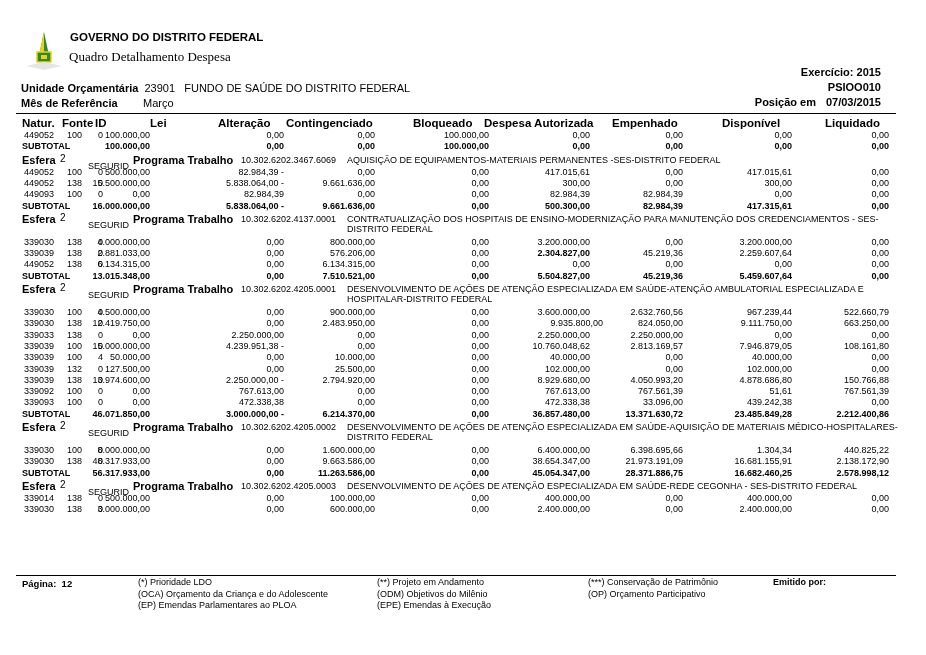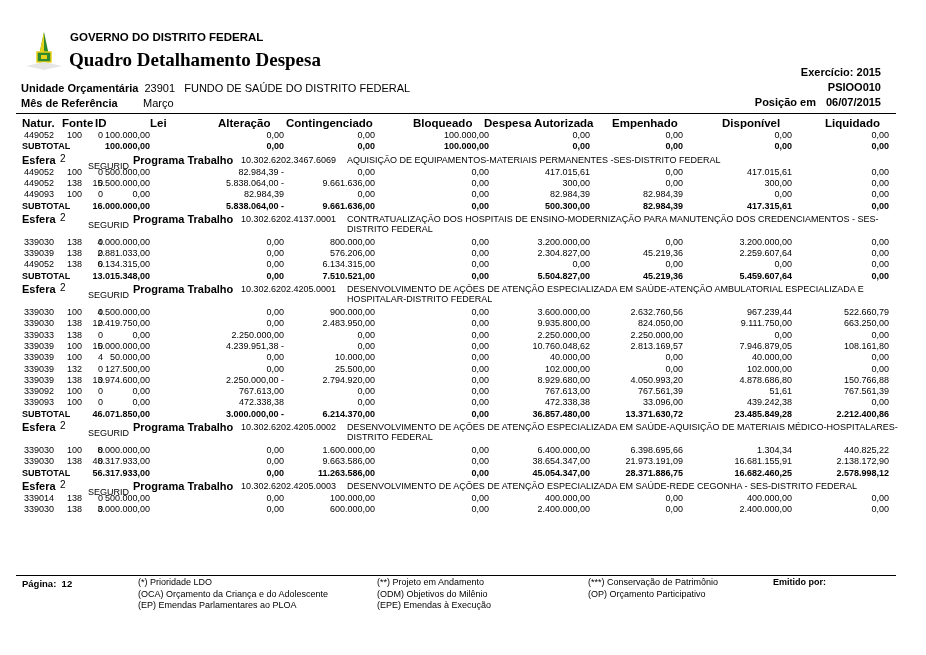--- a/index.html
+++ b/index.html
@@ -1,19 +1,19 @@
 <!DOCTYPE html>
 <html><head>
 <meta charset="utf-8">
 <style>
   html, body { margin:0; padding:0; background:#ffffff; }
   body { width:926px; height:655px; position:relative; overflow:hidden; font-family:"Liberation Sans", sans-serif; color:#000; }
   .logo { position:absolute; left:26px; top:32px; width:36px; height:42px; }
   .gov { position:absolute; left:70px; top:31px; font-size:11.5px; font-weight:bold; }
-  .title { position:absolute; left:69px; top:49px; font-family:"Liberation Serif", serif; font-size:19px; font-weight:bold; }
+  .title { position:absolute; left:69px; top:49px; font-family:"Liberation Serif", serif; font-size:13px; font-weight:normal; }
   .exerc { position:absolute; right:45px; top:66px; font-size:11px; font-weight:bold; text-align:right; }
   .code { position:absolute; right:45px; top:81px; font-size:11px; font-weight:bold; }
   .uo { position:absolute; left:21px; top:82px; font-size:11px; }
   .uo b { font-weight:bold; }
   .mes { position:absolute; left:21px; top:97px; font-size:11px; }
   .pos { position:absolute; right:45px; top:96px; font-size:11px; font-weight:bold; }
   .pos span.l { margin-right:10px; }
   .hr { position:absolute; left:16px; width:880px; height:0; border-top:1.5px solid #000; }
   .colhdr { position:absolute; top:117px; font-size:11.5px; font-weight:bold; white-space:nowrap; }
   .row { position:absolute; left:0; width:926px; height:12px; font-size:9px; }
@@ -45,21 +45,21 @@
 
 <div class="exerc"><span>Exercício:</span> <span>2015</span></div>
 <div class="code">PSIOO010</div>
 
 <div class="uo">
   <b>Unidade Orçamentária</b>&nbsp;&nbsp;<span>23901</span>&nbsp;&nbsp;&nbsp;<span>FUNDO DE SAÚDE DO DISTRITO FEDERAL</span>
 </div>
 <div class="mes">
   <b>Mês de Referência</b><span style="position:absolute;left:122px;">Março</span>
 </div>
-<div class="pos"><span class="l">Posição em</span><span>06/07/2015</span></div>
+<div class="pos"><span class="l">Posição em</span><span>07/03/2015</span></div>
 
 <div class="hr" style="top:113px"></div>
 
 <div>
   <span class="colhdr" style="left:22px">Natur.</span>
   <span class="colhdr" style="left:62px">Fonte</span>
   <span class="colhdr" style="left:95px">ID</span>
   <span class="colhdr" style="left:150px">Lei</span>
   <span class="colhdr" style="left:218px">Alteração</span>
   <span class="colhdr" style="left:286px">Contingenciado</span>
@@ -175,21 +175,21 @@
       <span class="c r" style="right: 37px;">0,00</span>
     </div>
     <div class="row" style="top: 248.1px;">
       <span class="c" style="left: 24px;">339039</span>
       <span class="c" style="left: 67px;">138</span>
       <span class="c" style="left: 98px;">0</span>
       <span class="c r" style="right: 776px;">2.881.033,00</span>
       <span class="c r" style="right: 642px;">0,00</span>
       <span class="c r" style="right: 551px;">576.206,00</span>
       <span class="c r" style="right: 437px;">0,00</span>
-      <span class="c r" style="right: 336px;">2.304.827,00</span>
+      <span class="c r" style="right: 336px; font-weight: bold;">2.304.827,00</span>
       <span class="c r" style="right: 243px;">45.219,36</span>
       <span class="c r" style="right: 134px;">2.259.607,64</span>
       <span class="c r" style="right: 37px;">0,00</span>
     </div>
     <div class="row" style="top: 259.4px;">
       <span class="c" style="left: 24px;">449052</span>
       <span class="c" style="left: 67px;">138</span>
       <span class="c" style="left: 98px;">0</span>
       <span class="c r" style="right: 776px;">6.134.315,00</span>
       <span class="c r" style="right: 642px;">0,00</span>
@@ -233,21 +233,21 @@
       <span class="c r" style="right: 37px;">522.660,79</span>
     </div>
     <div class="row" style="top: 318.3px;">
       <span class="c" style="left: 24px;">339030</span>
       <span class="c" style="left: 67px;">138</span>
       <span class="c" style="left: 98px;">0</span>
       <span class="c r" style="right: 776px;">12.419.750,00</span>
       <span class="c r" style="right: 642px;">0,00</span>
       <span class="c r" style="right: 551px;">2.483.950,00</span>
       <span class="c r" style="right: 437px;">0,00</span>
-      <span class="c r" style="right: 336px;">9.935.800,00</span>
+      <span class="c r" style="right: 323px;">9.935.800,00</span>
       <span class="c r" style="right: 243px;">824.050,00</span>
       <span class="c r" style="right: 134px;">9.111.750,00</span>
       <span class="c r" style="right: 37px;">663.250,00</span>
     </div>
     <div class="row" style="top: 329.6px;">
       <span class="c" style="left: 24px;">339033</span>
       <span class="c" style="left: 67px;">138</span>
       <span class="c" style="left: 98px;">0</span>
       <span class="c r" style="right: 776px;">0,00</span>
       <span class="c r" style="right: 642px;">2.250.000,00</span>

